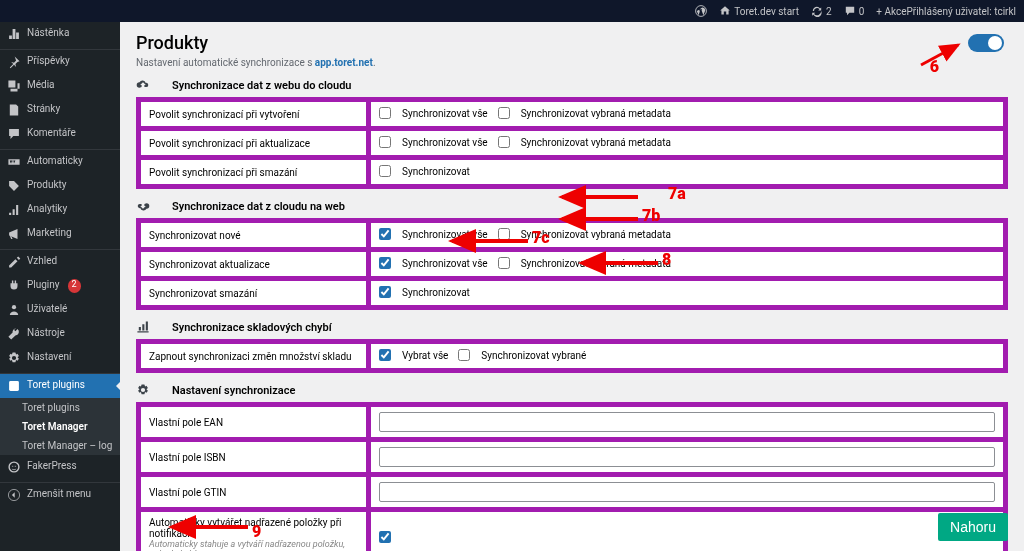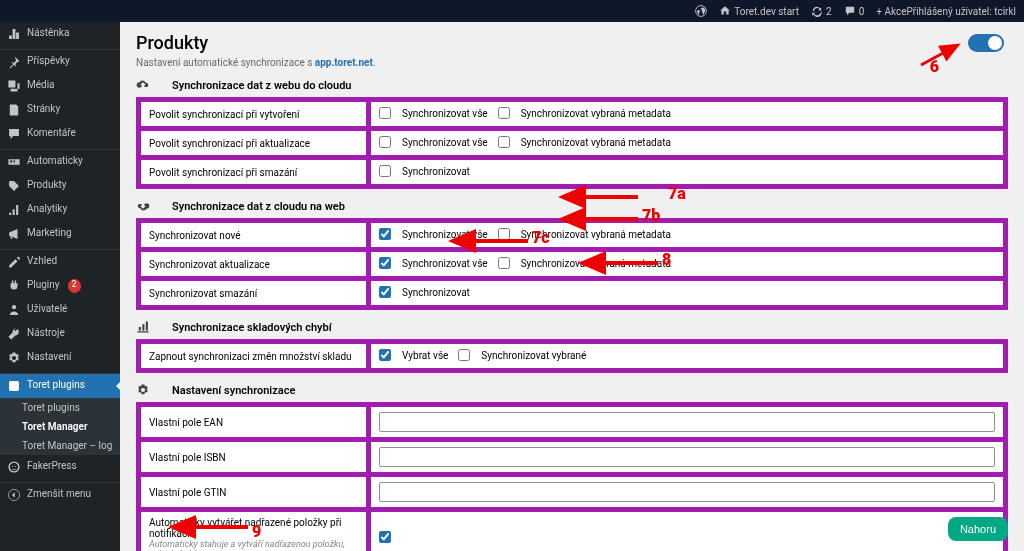--- a/index.html
+++ b/index.html
@@ -28,21 +28,21 @@
 .settings-table { width: 100%; border-collapse: collapse; background: #fff; border: 1px solid #e0e0e0; }
 .settings-table td { border: 5px solid #a21caf; padding: 5px 8px; vertical-align: middle; font-size: 10px; }
 .settings-table td:first-child { width: 230px; }
 .settings-table .desc { font-style: italic; color: #888; font-size: 9px; }
 .chk { display: inline-flex; align-items: flex-end; gap: 11px; margin-right: 10px; font-size: 10px; }
 input[type=checkbox] { width: 12px; height: 12px; accent-color: #2271b1; }
 input[type=text] { width: 100%; height: 20px; border: 1px solid #8c8f94; border-radius: 2px; padding: 0 4px; }
 select { height: 22px; width: 210px; border: 1px solid #8c8f94; border-radius: 2px; padding: 0 4px; font-size: 10px; }
 .toggle { position: absolute; top: 12px; right: 20px; width: 36px; height: 18px; background: #2271b1; border-radius: 9px; cursor: pointer; }
 .toggle::after { content: ''; position: absolute; right: 2px; top: 2px; width: 14px; height: 14px; background: #fff; border-radius: 50%; }
-.scroll-top { position: fixed; bottom: 10px; right: 16px; background: #00a884; color: #fff; border: none; padding: 6px 12px; border-radius: 8px; cursor: pointer; font-size: 11px; }
+.scroll-top { position: fixed; bottom: 10px; right: 16px; background: #00a884; color: #fff; border: none; padding: 6px 12px; border-radius: 2px; cursor: pointer; font-size: 14px; }
 .annot { position: absolute; pointer-events: none; z-index: 10; }
 .annot-text { color: #e00; font-weight: 900; font-size: 16px; }
 .annot svg { overflow: visible; }
 </style>
 </head>
 <body>
 
 <div class="wpbar">
   <div class="wpbar-left">
     <span class="wpbar-item">

